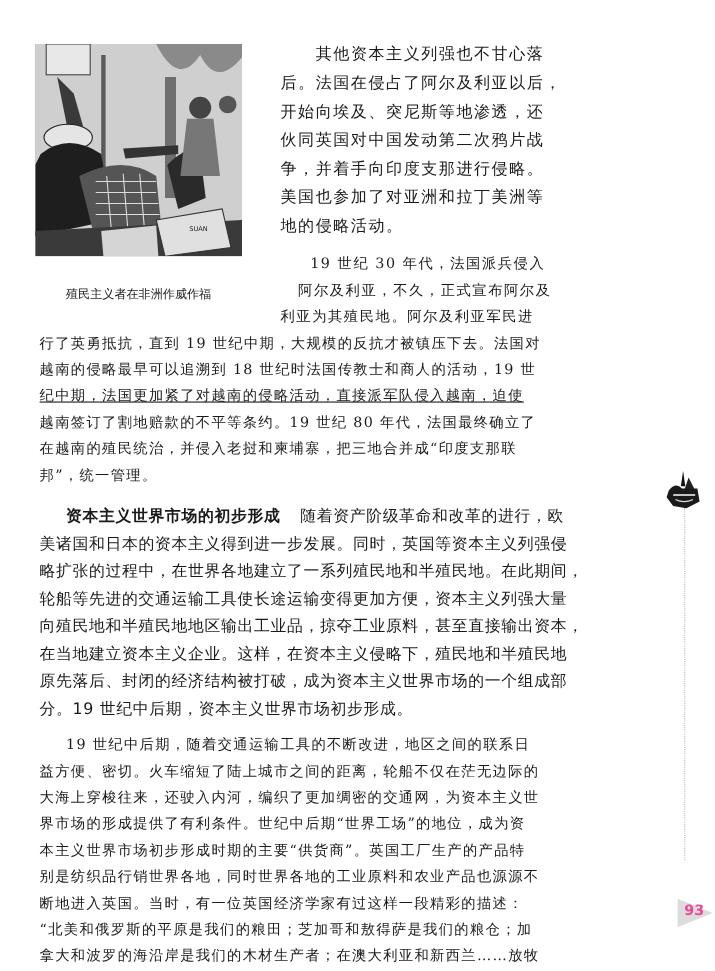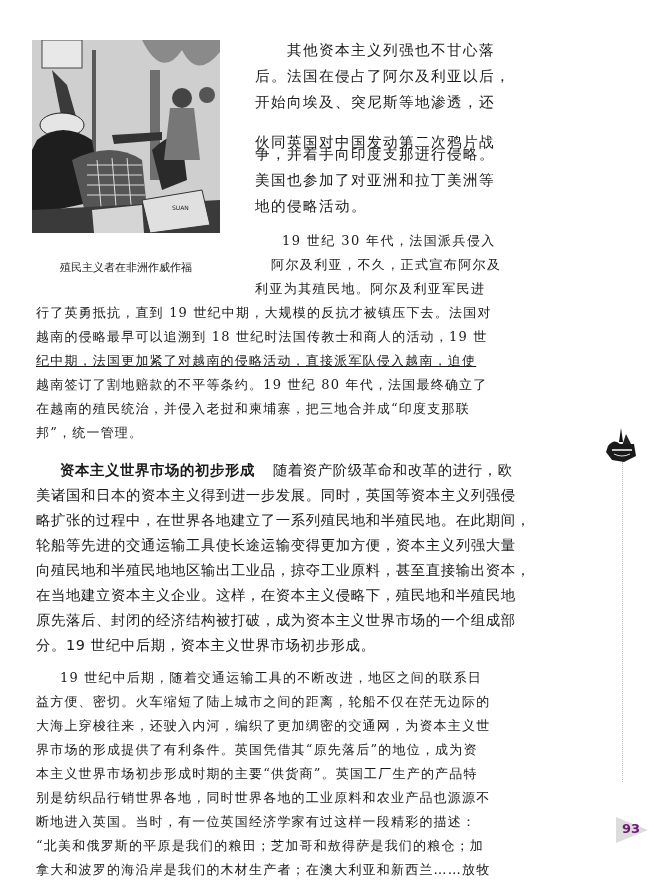--- a/index.html
+++ b/index.html
@@ -13,21 +13,21 @@
   .line { position:absolute; font-size:14.6px; white-space:nowrap; letter-spacing:1.4px; line-height:20px; }
   .col-r { left:255px; }
   .full { left:36px; }
   .sans { font-family:"DejaVu Sans","Liberation Sans",sans-serif; letter-spacing:0.6px; font-size:14.4px; }
   .bold { font-weight:bold;text-align:right; }
   .vline { position:absolute; left:622px; top:462px; width:0; height:320px;
            border-left:1px dotted #bdbdbd; }
   .tree { position:absolute; left:604px; top:428px; width:34px; height:40px; }
   .pagenum-box { position:absolute; left:612px; top:815px; width:40px; height:30px; }
   .pagenum { position:absolute; left:622px; top:821px; font-family:"DejaVu Sans","Liberation Sans",sans-serif;
-             font-weight:bold; font-size:13px; color:#701a75; }
+             font-weight:bold; font-size:13px; color:#ec4899; }
 </style>
 </head>
 <body>
 
 <div class="figure">
   <svg width="188" height="193" viewBox="0 0 188 193">
     <rect x="0" y="0" width="188" height="193" fill="#cfcfcf"></rect>
     <path d="M110 0 Q130 40 150 10 Q165 40 188 12 L188 0 Z" fill="#8a8a8a"></path>
     <rect x="118" y="30" width="10" height="110" fill="#6f6f6f"></rect>
     <rect x="60" y="10" width="4" height="120" fill="#5a5a5a"></rect>
@@ -46,21 +46,21 @@
     <path d="M110 160 L170 150 L178 185 L118 193 Z" fill="#e0e0e0" stroke="#333"></path>
     <text x="140" y="170" font-size="6" fill="#222" font-family="DejaVu Sans, sans-serif">SUAN</text>
     <path d="M60 170 L110 165 L112 193 L62 193 Z" fill="#d5d5d5"></path>
   </svg>
 </div>
 <div class="caption">殖民主义者在非洲作威作福</div>
 
 <div class="line col-r" style="top:40px;left:287px;">其他资本主义列强也不甘心落</div>
 <div class="line col-r" style="top:66px;">后。法国在侵占了阿尔及利亚以后，</div>
 <div class="line col-r" style="top:92px;">开始向埃及、突尼斯等地渗透，还</div>
-<div class="line col-r" style="top:132px;">伙同英国对中国发动第二次鸦片战</div>
+<div class="line col-r" style="top:118px;">伙同英国对中国发动第二次鸦片战</div>
 <div class="line col-r" style="top:144px;">争，并着手向印度支那进行侵略。</div>
 <div class="line col-r" style="top:170px;">美国也参加了对亚洲和拉丁美洲等</div>
 <div class="line col-r" style="top:196px;">地的侵略活动。</div>
 
 <div class="line col-r" style="top:231px;left:282px;font-size:13px;">19 世纪 30 年代，法国派兵侵入</div>
 <div class="line col-r" style="top:255px;font-size:13px;padding-left:16px;">阿尔及利亚，不久，正式宣布阿尔及</div>
 <div class="line col-r" style="top:279px;font-size:13px;">利亚为其殖民地。阿尔及利亚军民进</div>
 
 <div class="line full" style="top:303px;font-size:13px;letter-spacing:1.2px;">行了英勇抵抗，直到 19 世纪中期，大规模的反抗才被镇压下去。法国对</div>
 <div class="line full" style="top:327px;font-size:13px;letter-spacing:1.2px;">越南的侵略最早可以追溯到 18 世纪时法国传教士和商人的活动，19 世</div>
@@ -76,21 +76,21 @@
 <div class="line full sans" style="top:510px;">略扩张的过程中，在世界各地建立了一系列殖民地和半殖民地。在此期间，</div>
 <div class="line full sans" style="top:535px;">轮船等先进的交通运输工具使长途运输变得更加方便，资本主义列强大量</div>
 <div class="line full sans" style="top:560px;">向殖民地和半殖民地地区输出工业品，掠夺工业原料，甚至直接输出资本，</div>
 <div class="line full sans" style="top:585px;">在当地建立资本主义企业。这样，在资本主义侵略下，殖民地和半殖民地</div>
 <div class="line full sans" style="top:610px;">原先落后、封闭的经济结构被打破，成为资本主义世界市场的一个组成部</div>
 <div class="line full sans" style="top:635px;">分。19 世纪中后期，资本主义世界市场初步形成。</div>
 
 <div class="line full" style="top:668px;left:60px;font-size:13px;letter-spacing:1.2px;">19 世纪中后期，随着交通运输工具的不断改进，地区之间的联系日</div>
 <div class="line full" style="top:692px;font-size:13px;letter-spacing:1.2px;">益方便、密切。火车缩短了陆上城市之间的距离，轮船不仅在茫无边际的</div>
 <div class="line full" style="top:716px;font-size:13px;letter-spacing:1.2px;">大海上穿梭往来，还驶入内河，编织了更加绸密的交通网，为资本主义世</div>
-<div class="line full" style="top:740px;font-size:13px;letter-spacing:1.2px;">界市场的形成提供了有利条件。英国凭借其“原先落后”的地位，成为资</div>
+<div class="line full" style="top:740px;font-size:13px;letter-spacing:1.2px;">界市场的形成提供了有利条件。世纪中后期“世界工场”的地位，成为资</div>
 <div class="line full" style="top:764px;font-size:13px;letter-spacing:1.2px;">本主义世界市场初步形成时期的主要“供货商”。英国工厂生产的产品特</div>
 <div class="line full" style="top:788px;font-size:13px;letter-spacing:1.2px;">别是纺织品行销世界各地，同时世界各地的工业原料和农业产品也源源不</div>
 <div class="line full" style="top:812px;font-size:13px;letter-spacing:1.2px;">断地进入英国。当时，有一位英国经济学家有过这样一段精彩的描述：</div>
 <div class="line full" style="top:836px;font-size:13px;letter-spacing:1.2px;">“北美和俄罗斯的平原是我们的粮田；芝加哥和敖得萨是我们的粮仓；加</div>
 <div class="line full" style="top:860px;font-size:13px;letter-spacing:1.2px;">拿大和波罗的海沿岸是我们的木材生产者；在澳大利亚和新西兰……放牧</div>
 
 <svg class="tree" viewBox="0 0 34 40">
   <path d="M17 0 L19 14 L15 14 Z" fill="#111"></path>
   <path d="M22 6 L28 18 L18 18 Z" fill="#222"></path>
   <path d="M4 18 Q10 10 16 16 L30 16 L32 28 L20 34 L8 32 L2 24 Z" fill="#1a1a1a"></path>

